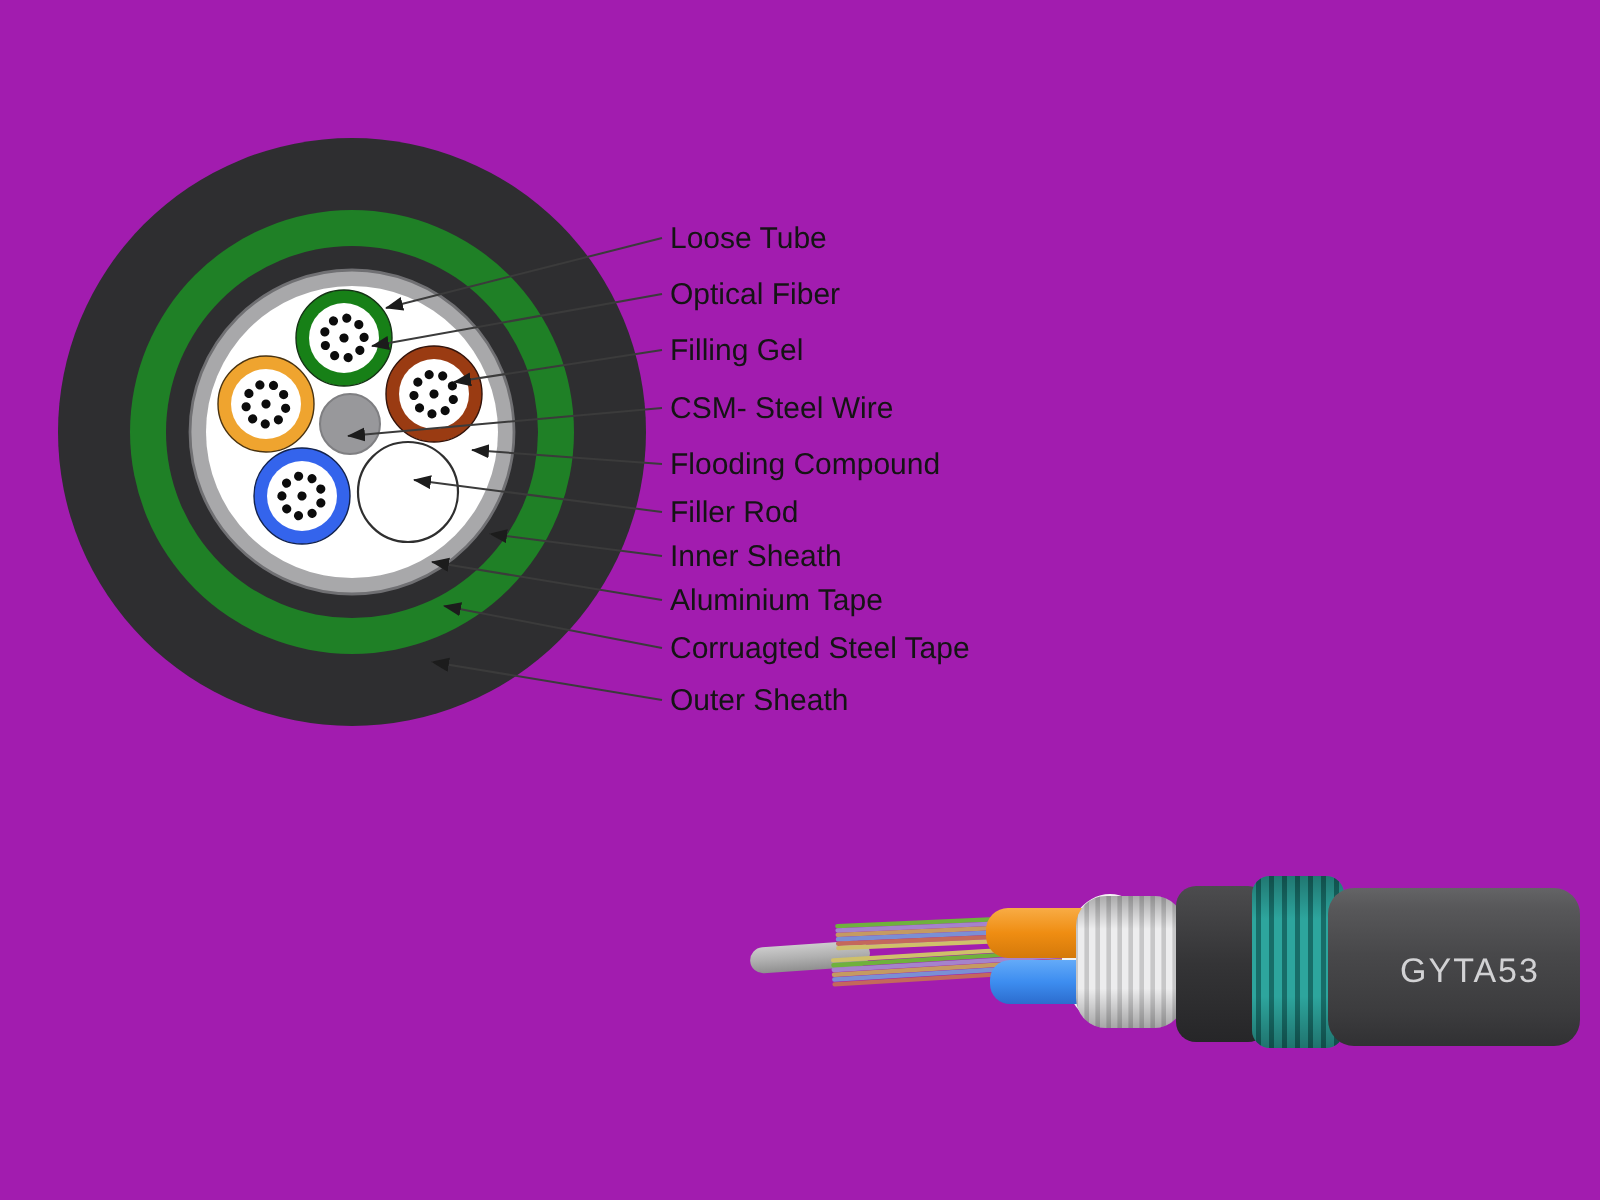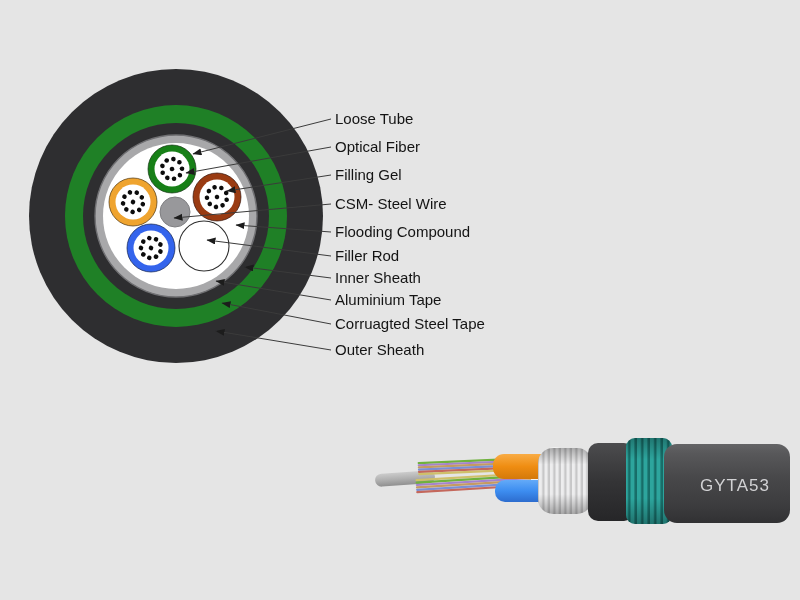--- a/index.html
+++ b/index.html
@@ -1,16 +1,16 @@
 <!DOCTYPE html>
 <html><head>
 <meta charset="utf-8">
 <style>
   html,body{margin:0;padding:0;background:#ffffff;}
-  .stage{position:relative;width:800px;height:600px;background:#e5e5e5;overflow:hidden;
+  .stage{position:relative;width:800px;height:600px;background:#a21caf;overflow:hidden;
          font-family:"Liberation Sans",sans-serif;}
   svg{display:block}
   .part-label{font-family:"Liberation Sans",sans-serif;font-size:15px;fill:#141414;}
   .model-label{font-family:"Liberation Sans",sans-serif;font-size:17px;fill:#d2d2d4;letter-spacing:1px;}
 </style>
 </head>
 <body>
 
 <div class="stage">
 <svg width="800" height="600" viewBox="0 0 800 600">

